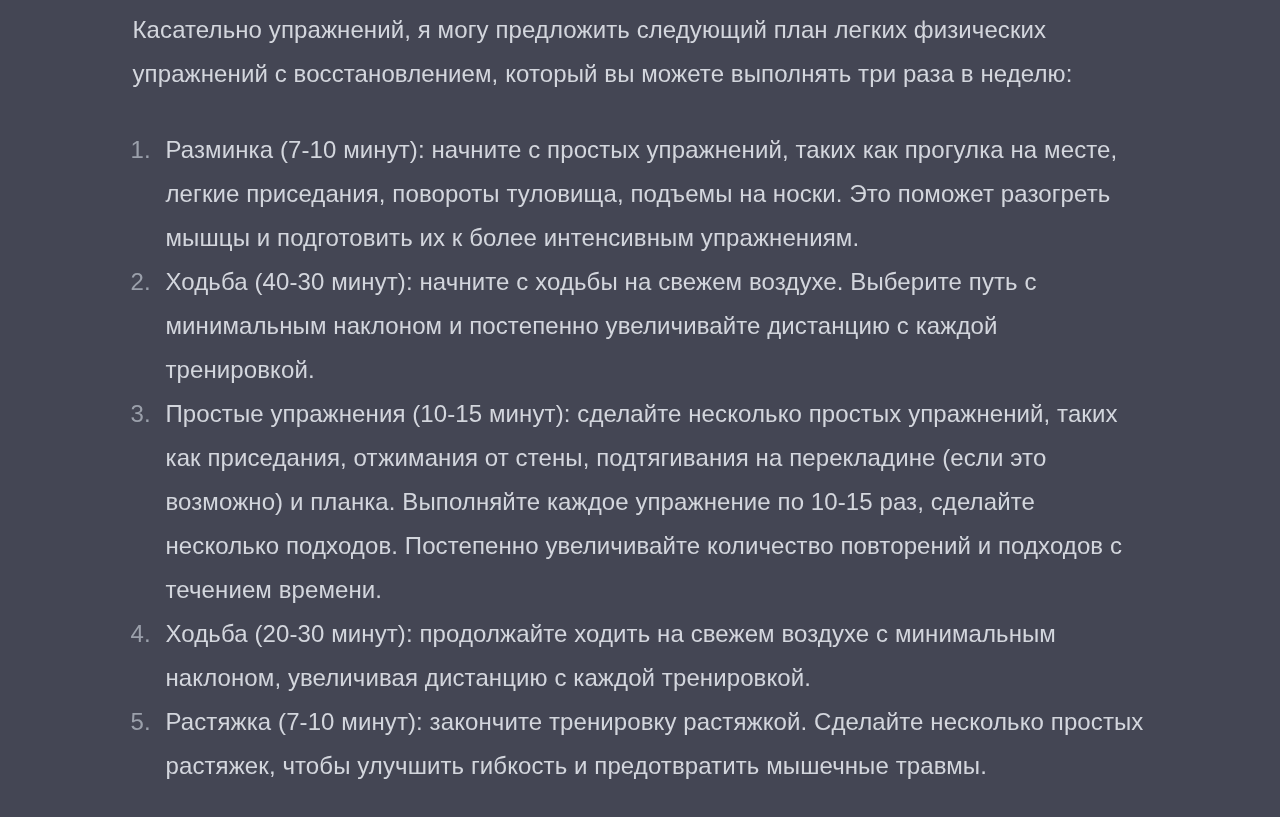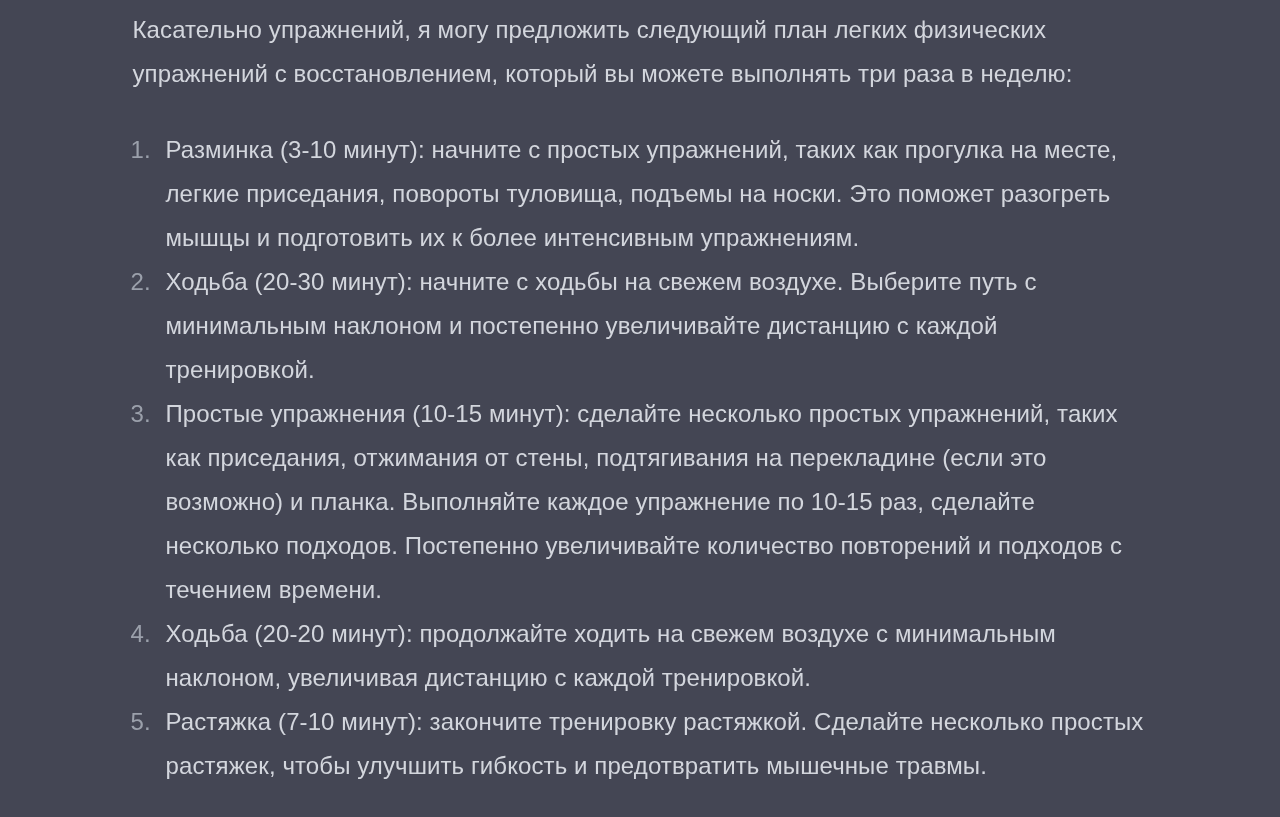--- a/index.html
+++ b/index.html
@@ -49,33 +49,33 @@
 </head>
 <body>
 
 <div class="message-container">
 
   <p class="intro-paragraph">Касательно упражнений, я могу предложить следующий план легких физических упражнений с восстановлением, который вы можете выполнять три раза в неделю:</p>
 
   <ol class="exercise-list">
     <li>
       <span class="list-marker">1.</span>
-      <span class="list-text">Разминка (3-10 минут): начните с простых упражнений, таких как прогулка на месте, легкие приседания, повороты туловища, подъемы на носки. Это поможет разогреть мышцы и подготовить их к более интенсивным упражнениям.</span>
+      <span class="list-text">Разминка (7-10 минут): начните с простых упражнений, таких как прогулка на месте, легкие приседания, повороты туловища, подъемы на носки. Это поможет разогреть мышцы и подготовить их к более интенсивным упражнениям.</span>
     </li>
     <li>
       <span class="list-marker">2.</span>
-      <span class="list-text">Ходьба (20-30 минут): начните с ходьбы на свежем воздухе. Выберите путь с минимальным наклоном и постепенно увеличивайте дистанцию с каждой тренировкой.</span>
+      <span class="list-text">Ходьба (40-30 минут): начните с ходьбы на свежем воздухе. Выберите путь с минимальным наклоном и постепенно увеличивайте дистанцию с каждой тренировкой.</span>
     </li>
     <li>
       <span class="list-marker">3.</span>
       <span class="list-text">Простые упражнения (10-15 минут): сделайте несколько простых упражнений, таких как приседания, отжимания от стены, подтягивания на перекладине (если это возможно) и планка. Выполняйте каждое упражнение по 10-15 раз, сделайте несколько подходов. Постепенно увеличивайте количество повторений и подходов с течением времени.</span>
     </li>
     <li>
       <span class="list-marker">4.</span>
-      <span class="list-text">Ходьба (20-20 минут): продолжайте ходить на свежем воздухе с минимальным наклоном, увеличивая дистанцию с каждой тренировкой.</span>
+      <span class="list-text">Ходьба (20-30 минут): продолжайте ходить на свежем воздухе с минимальным наклоном, увеличивая дистанцию с каждой тренировкой.</span>
     </li>
     <li>
       <span class="list-marker">5.</span>
       <span class="list-text">Растяжка (7-10 минут): закончите тренировку растяжкой. Сделайте несколько простых растяжек, чтобы улучшить гибкость и предотвратить мышечные травмы.</span>
     </li>
   </ol>
 
 </div>
 
 </body></html>

